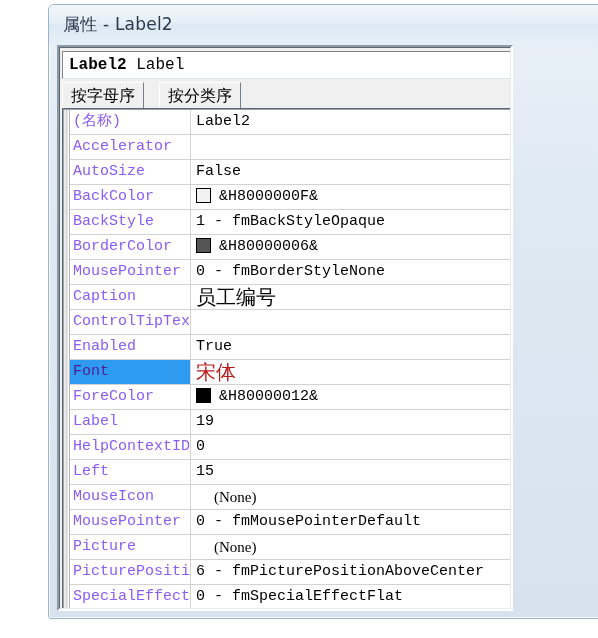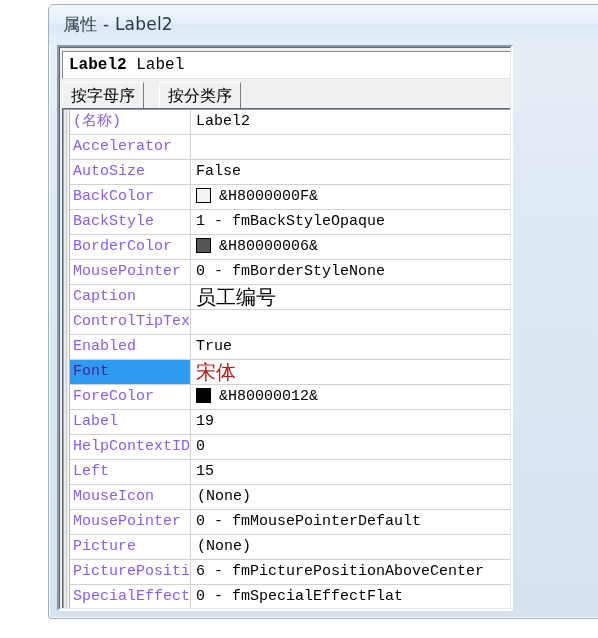--- a/index.html
+++ b/index.html
@@ -272,21 +272,21 @@
   }
   .swatch {
     display: inline-block;
     width: 15px;
     height: 15px;
     border: 1px solid #000000;
     vertical-align: -3px;
     margin-right: 8px;
     box-sizing: border-box;
   }
-  .val-indent { padding-left: 5px; }
+  .val-indent { padding-left: 22px; font-family: Liberation Serif, serif; }
 
   
   #vscroll {
     position: absolute;
     right: 0;
     top: 0;
     width: 23px;
     height: 100%;
     background: #f4f6f8;
     border-left: 1px solid #b6bcc2;

